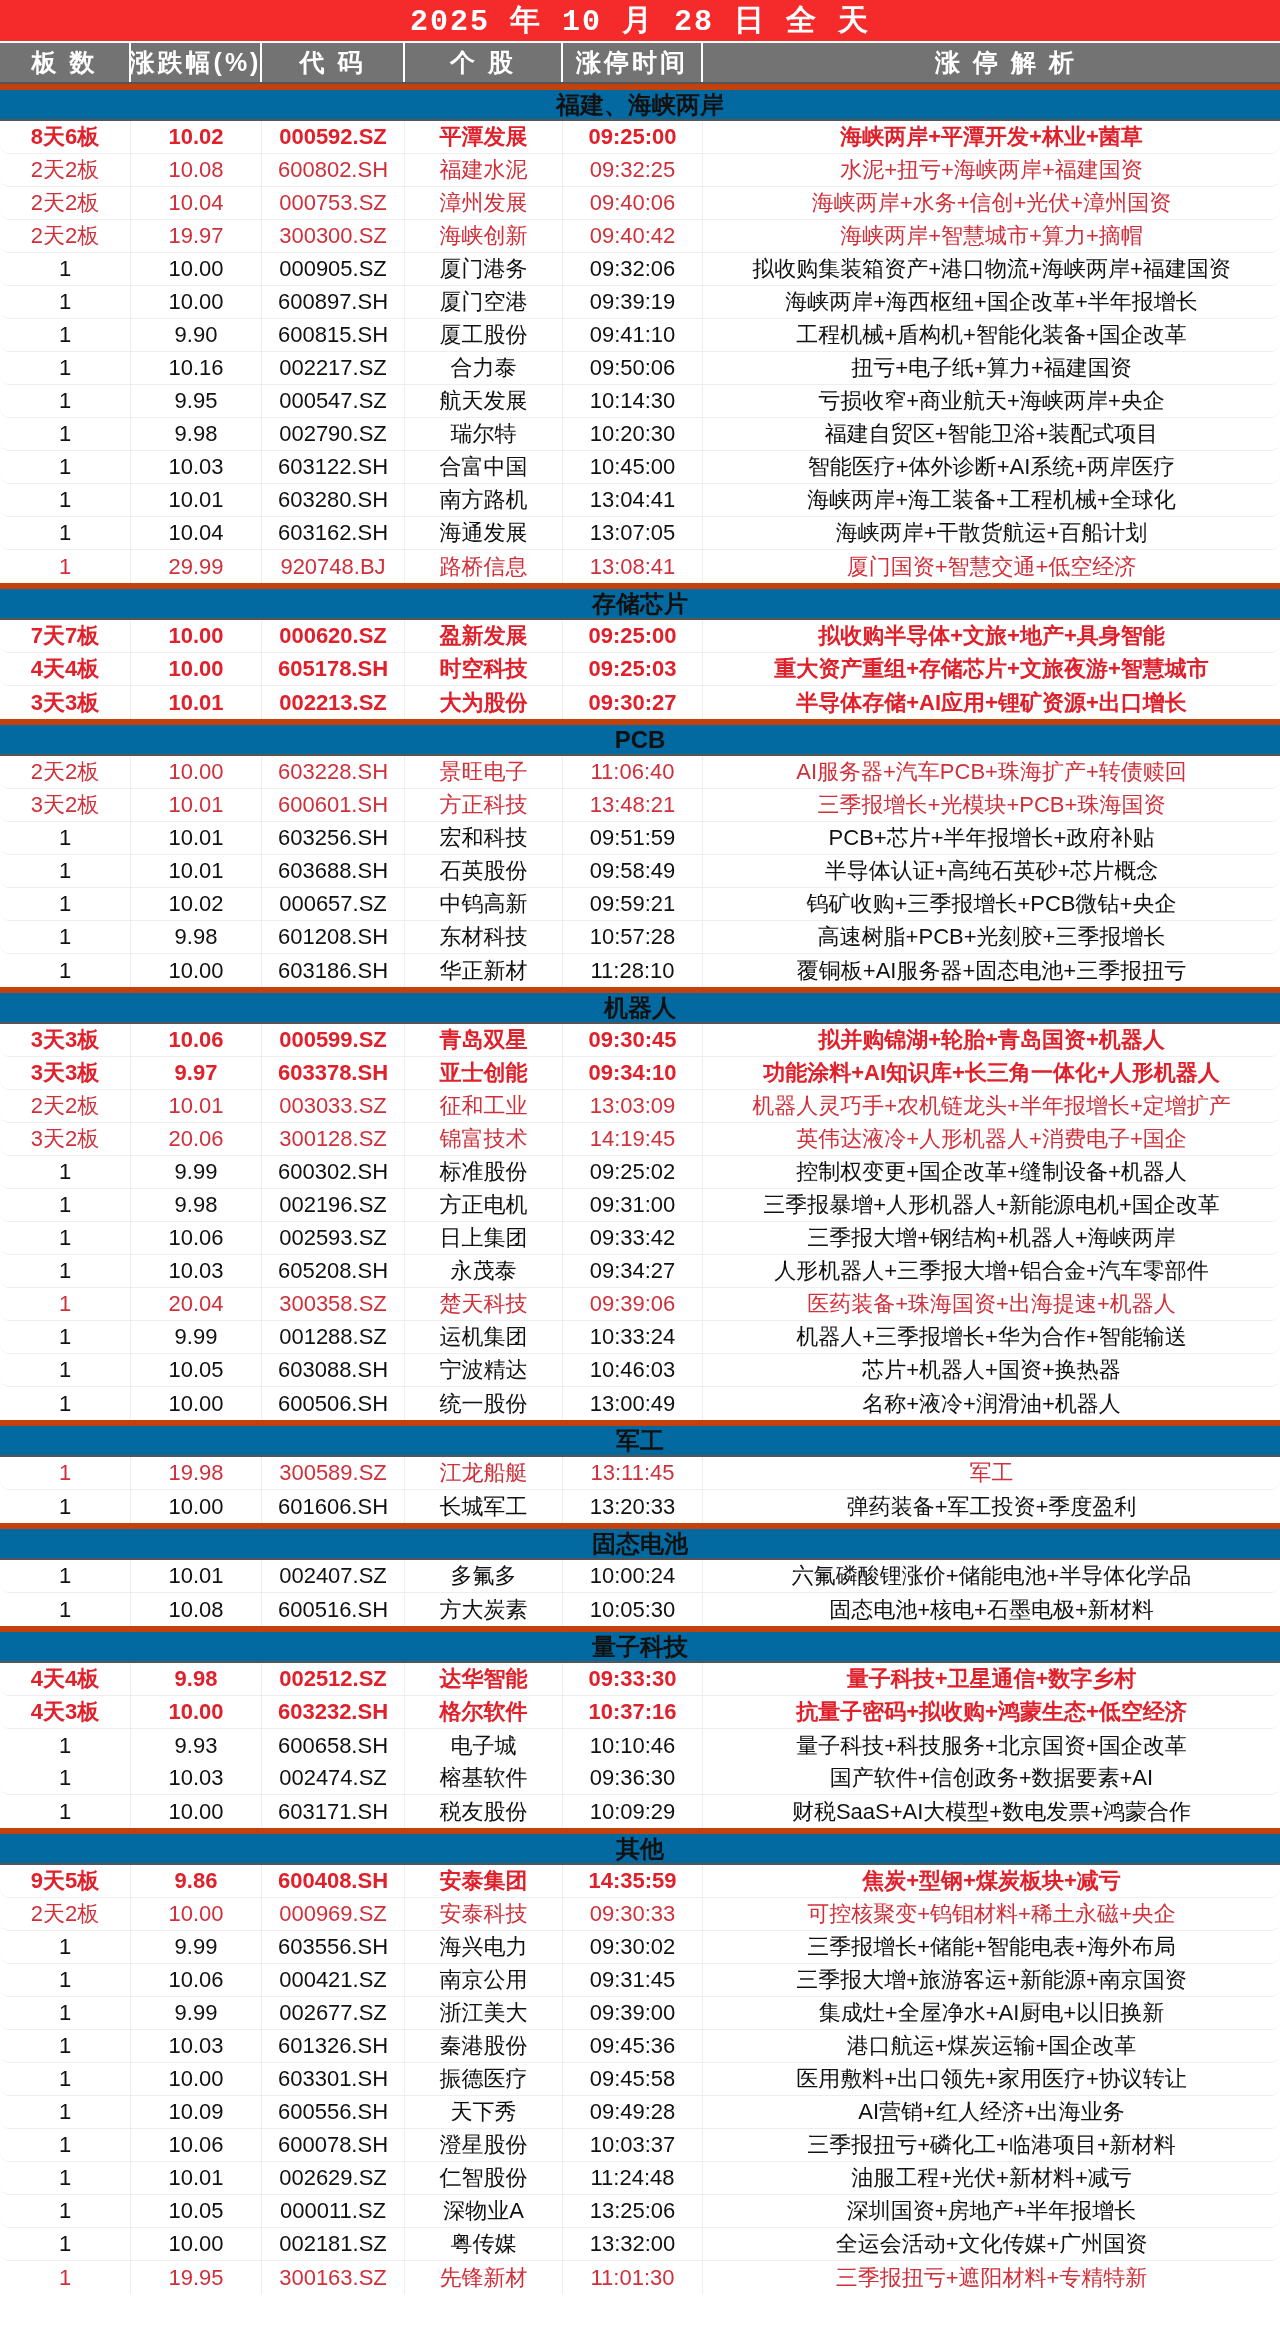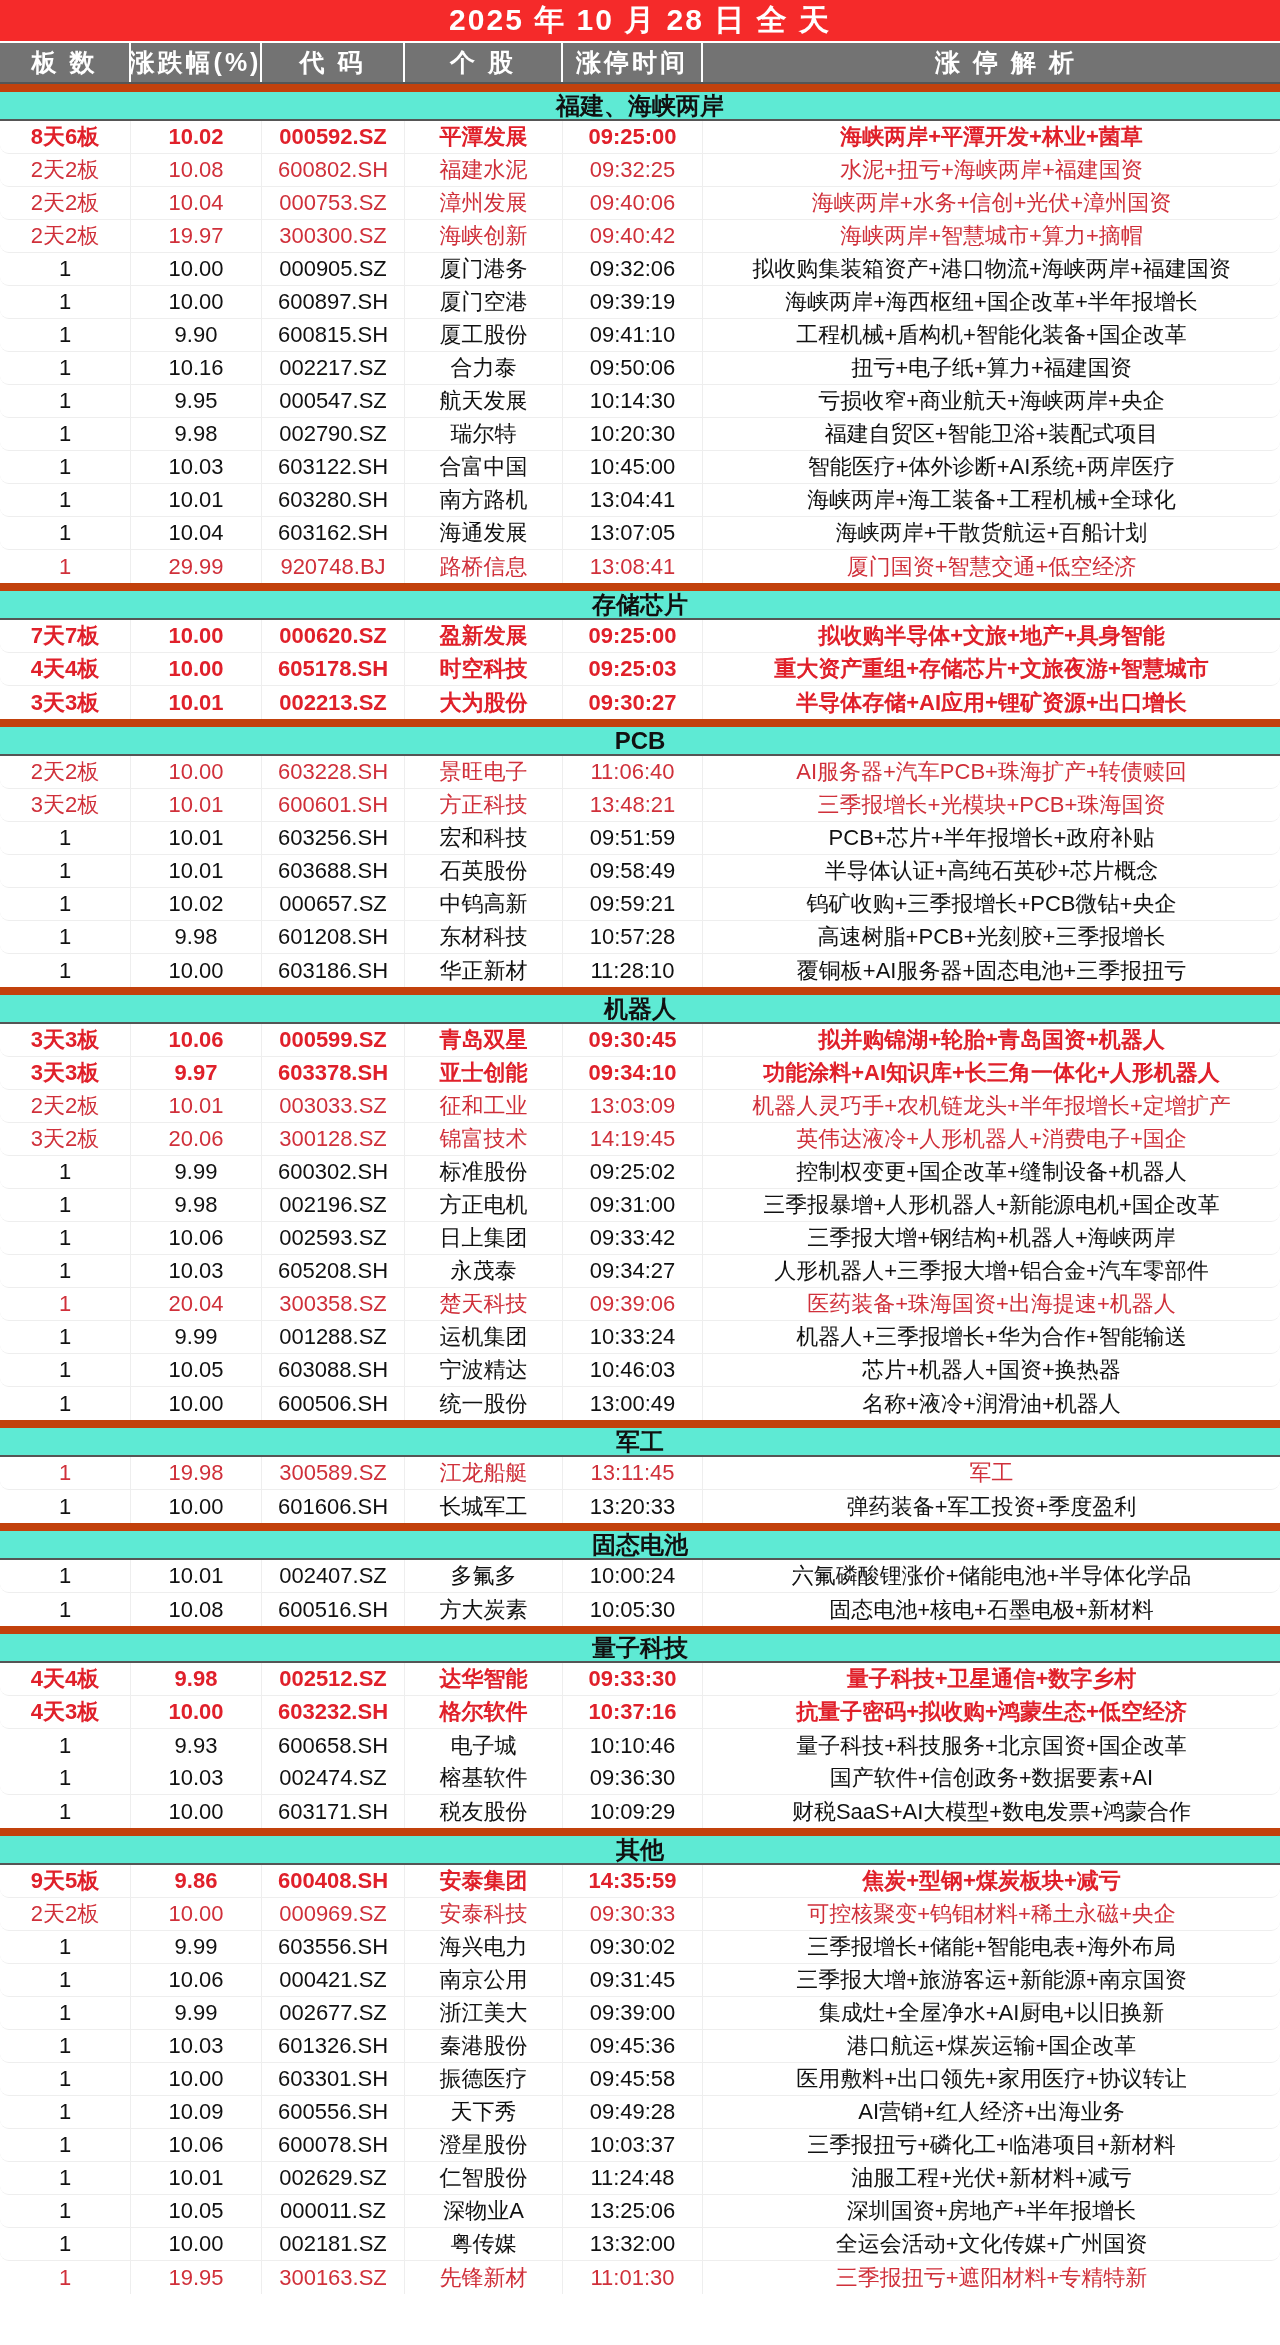--- a/index.html
+++ b/index.html
@@ -4,38 +4,39 @@
 <style>
   * { box-sizing: border-box; margin: 0; padding: 0; }
   html, body { width: 1280px; background: #ffffff; }
   body { font-family: "Liberation Sans", "DejaVu Sans", sans-serif; color: #111; }
   .sheet { width: 1280px; }
   .title-bar {
     height: 43px; background: #f52a2a; color: #fff;
     display: flex; align-items: center; justify-content: center;
     font-size: 30px; font-weight: bold; letter-spacing: 2px;
     border-bottom: 2px solid #ffffff;
+    font-family: Liberation Mono, monospace;
   }
   .header-row {
     display: grid;
     grid-template-columns: 131px 131px 143px 158px 140px 577px;
     height: 41px; background: #737373;
     border-bottom: 2px solid #555;
   }
   .header-row > div {
     color: #fff; font-weight: bold; font-size: 25px;
     display: flex; align-items: center; justify-content: center;
     border-right: 2px solid #ffffff; letter-spacing: 3px; white-space: nowrap;
   }
   .header-row > div:last-child { border-right: none; padding-left: 29px; }
   .section-head {
     height: 37px; display: flex; align-items: center; justify-content: center;
     font-size: 24px; font-weight: bold; color: #111;
-    border-top: 8px solid #c2410c; border-bottom: 2px solid #555;
-    background: #5eead4;
+    border-top: 6px solid #c2410c; border-bottom: 2px solid #555;
+    background: #0369a1;
   }
   .data-row {
     display: grid;
     grid-template-columns: 131px 131px 143px 158px 140px 577px;
     height: 33px; border-bottom: 1px solid #eeeeee; border-radius: 9px;
   }
   .data-row > div {
     display: flex; align-items: center; justify-content: center;
     font-size: 22px; border-right: 1px solid #eeeeee; white-space: nowrap; overflow: hidden;
   }

